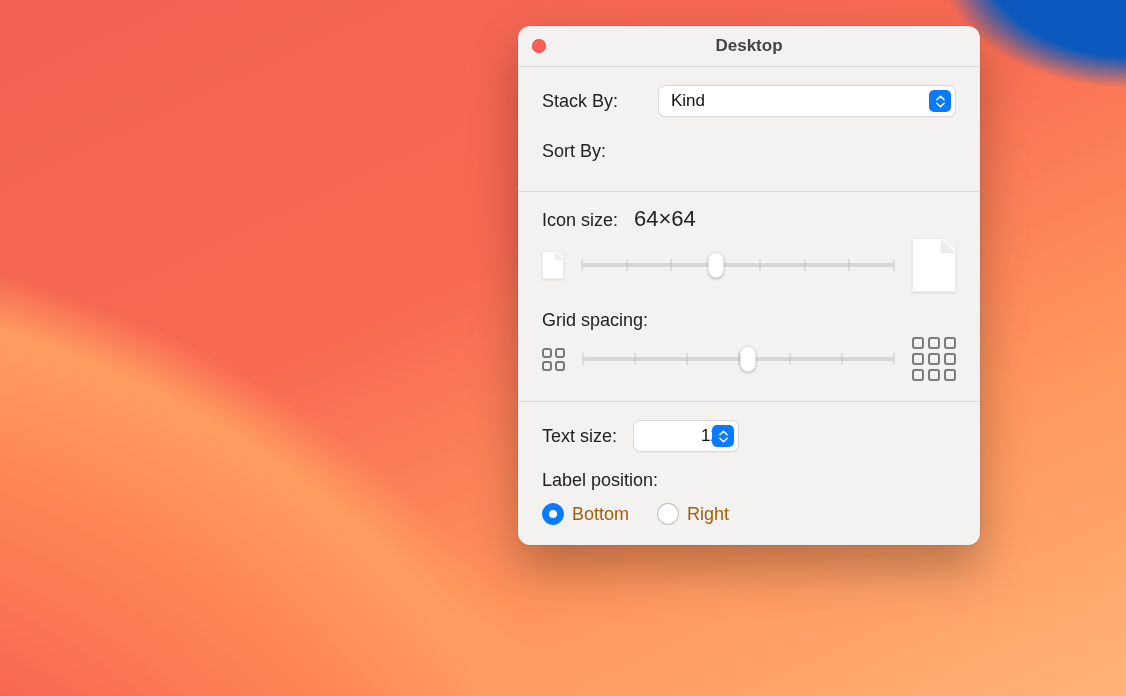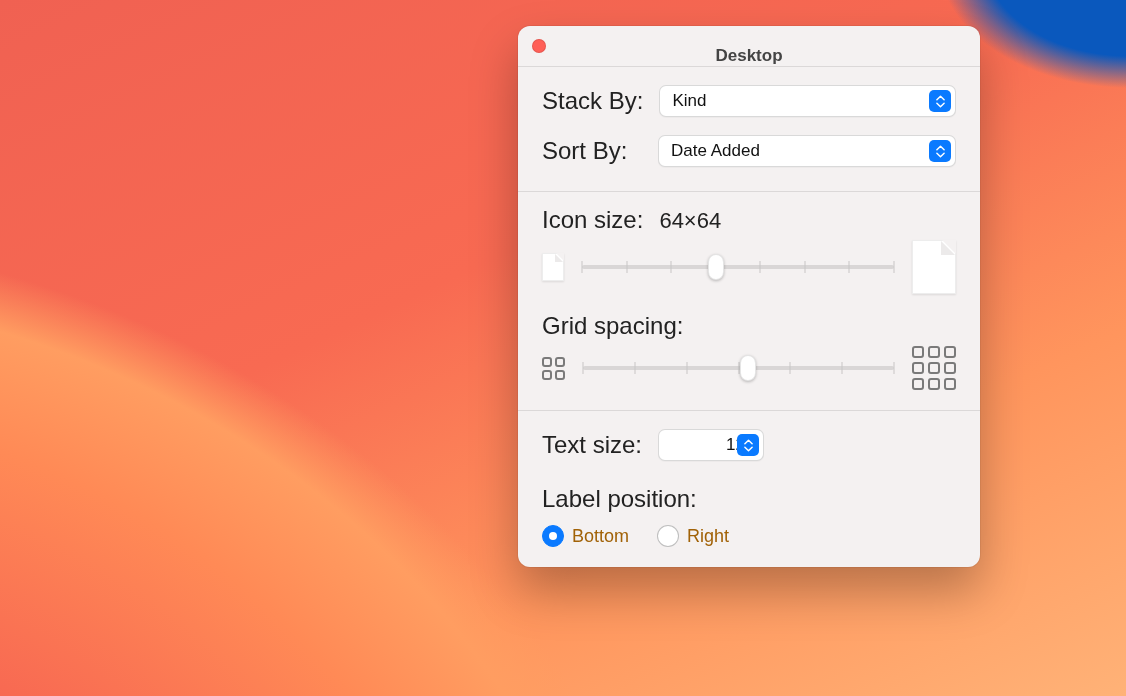--- a/index.html
+++ b/index.html
@@ -20,21 +20,21 @@
     width: 462px;
     background: #f4f1f1;
     border-radius: 12px;
     box-shadow: 0 24px 48px rgba(0,0,0,0.28), 0 0 0 1px rgba(0,0,0,0.05);
     overflow: hidden;
   }
   .titlebar {
     height: 40px;
     position: relative;
     display: flex;
-    align-items: flex-end;
+    align-items: center;
     justify-content: center;
   }
   .traffic-close {
     position: absolute;
     left: 14px;
     top: 13px;
     width: 14px;
     height: 14px;
     border-radius: 50%;
     background: #ff5f57;
@@ -50,21 +50,21 @@
     border-top: 1px solid rgba(0,0,0,0.10);
   }
   .section:first-of-type { border-top: none; padding-top: 8px; }
   .row {
     display: flex;
     align-items: center;
     gap: 16px;
     min-height: 40px;
   }
   .label {
-    font-size: 24px;
+    font-size: 18px;
     color: #222;
     min-width: 100px;
   }
   .label-narrow { min-width: auto; }
   .select {
     position: relative;
     flex: 1;
     height: 32px;
     background: #fff;
     border: 1px solid rgba(0,0,0,0.15);
@@ -216,31 +216,20 @@
                 <path d="M1 5 L5 1 L9 5" stroke="#fff" stroke-width="1.6" fill="none" stroke-linecap="round" stroke-linejoin="round"></path>
               </svg>
             <svg viewBox="0 0 10 6">
                 <path d="M1 1 L5 5 L9 1" stroke="#fff" stroke-width="1.6" fill="none" stroke-linecap="round" stroke-linejoin="round"></path>
               </svg>
           </span>
         </div>
       </div>
       <div class="row" style="margin-top:10px;">
         <div class="label">Sort By:</div>
-        <div class="select">
-          <span>Date Added</span>
-          <span class="chev">
-            <svg viewBox="0 0 10 6">
-                <path d="M1 5 L5 1 L9 5" stroke="#fff" stroke-width="1.6" fill="none" stroke-linecap="round" stroke-linejoin="round"></path>
-              </svg>
-            <svg viewBox="0 0 10 6">
-                <path d="M1 1 L5 5 L9 1" stroke="#fff" stroke-width="1.6" fill="none" stroke-linecap="round" stroke-linejoin="round"></path>
-              </svg>
-          </span>
-        </div>
       </div>
     </div>
 
     <div class="section">
       <div style="display:flex; gap:16px; align-items:baseline;">
         <div class="label label-narrow">Icon size:</div>
         <div style="font-size:22px; color:#222;">64×64</div>
       </div>
       <div class="slider-row">
         <div class="doc-small"></div>
@@ -310,21 +299,21 @@
           <span class="chev">
             <svg viewBox="0 0 10 6">
                 <path d="M1 5 L5 1 L9 5" stroke="#fff" stroke-width="1.6" fill="none" stroke-linecap="round" stroke-linejoin="round"></path>
               </svg>
             <svg viewBox="0 0 10 6">
                 <path d="M1 1 L5 5 L9 1" stroke="#fff" stroke-width="1.6" fill="none" stroke-linecap="round" stroke-linejoin="round"></path>
               </svg>
           </span>
         </div>
       </div>
-      <div class="label label-narrow" style="margin-top:20px;">Label position:</div>
+      <div class="label label-narrow" style="margin-top:14px;">Label position:</div>
       <div class="radio-row">
         <label class="radio-opt">
           <span class="radio checked" id="radio-bottom"></span>
           <span>Bottom</span>
         </label>
         <label class="radio-opt">
           <span class="radio" id="radio-right"></span>
           <span>Right</span>
         </label>
       </div>

